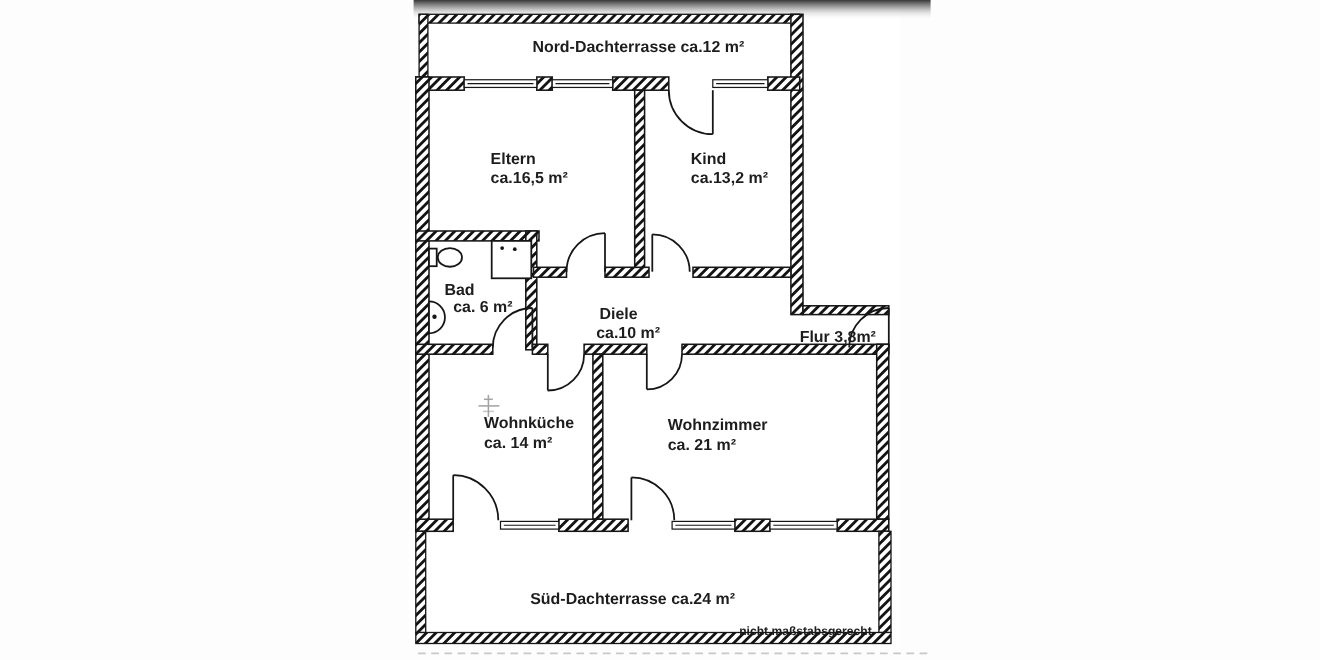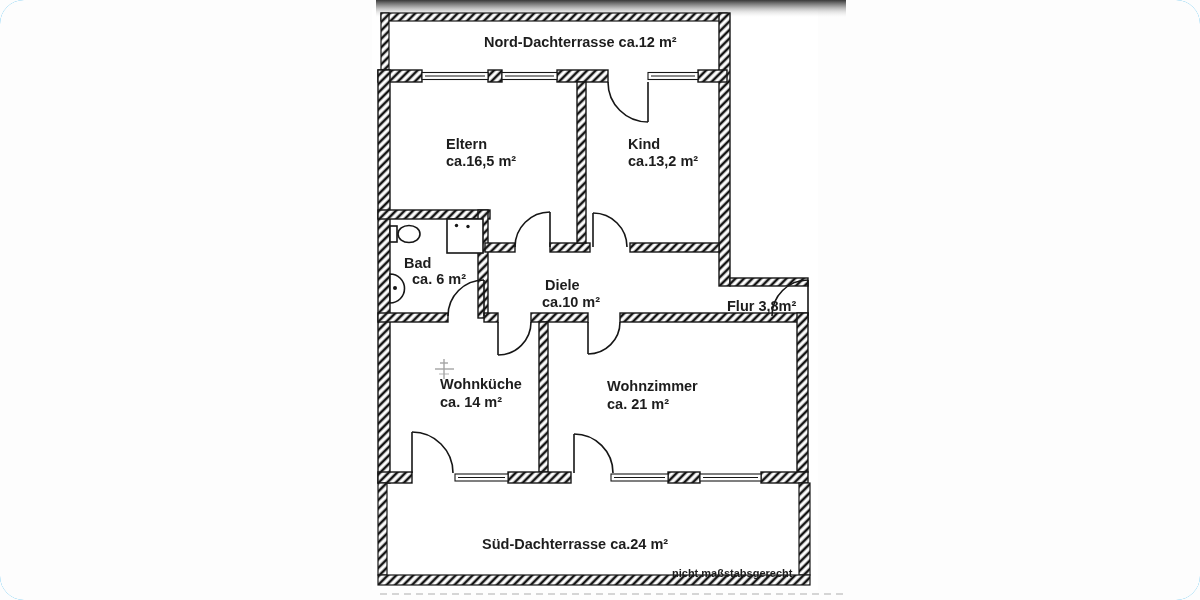--- a/index.html
+++ b/index.html
@@ -1,17 +1,17 @@
 <!DOCTYPE html>
 <html><head>
 <meta charset="utf-8">
 <style>
   html,body{margin:0;padding:0;background:#fdfdfd;}
   .stage{position:relative;width:1200px;height:600px;background:#0ea5e9;overflow:hidden;
-         font-family:"Liberation Sans",sans-serif;border-radius:24px;}
+         font-family:"Liberation Sans",sans-serif;}
   svg{position:absolute;left:0;top:0;}
   text{font-family:"Liberation Sans",sans-serif;font-weight:bold;fill:#1d1d1d;}
   .room-name{font-size:14.5px;}
   .room-area{font-size:14.5px;}
   .terr-label{font-size:14.5px;}
   .note-label{font-size:11px;}
   .wall{fill:url(#hatch);stroke:#161616;stroke-width:1.4;}
   .thinwall{fill:url(#hatch);stroke:#161616;stroke-width:1.2;}
   .door{fill:none;stroke:#161616;stroke-width:1.6;}
   .leaf{stroke:#161616;stroke-width:1.6;}

